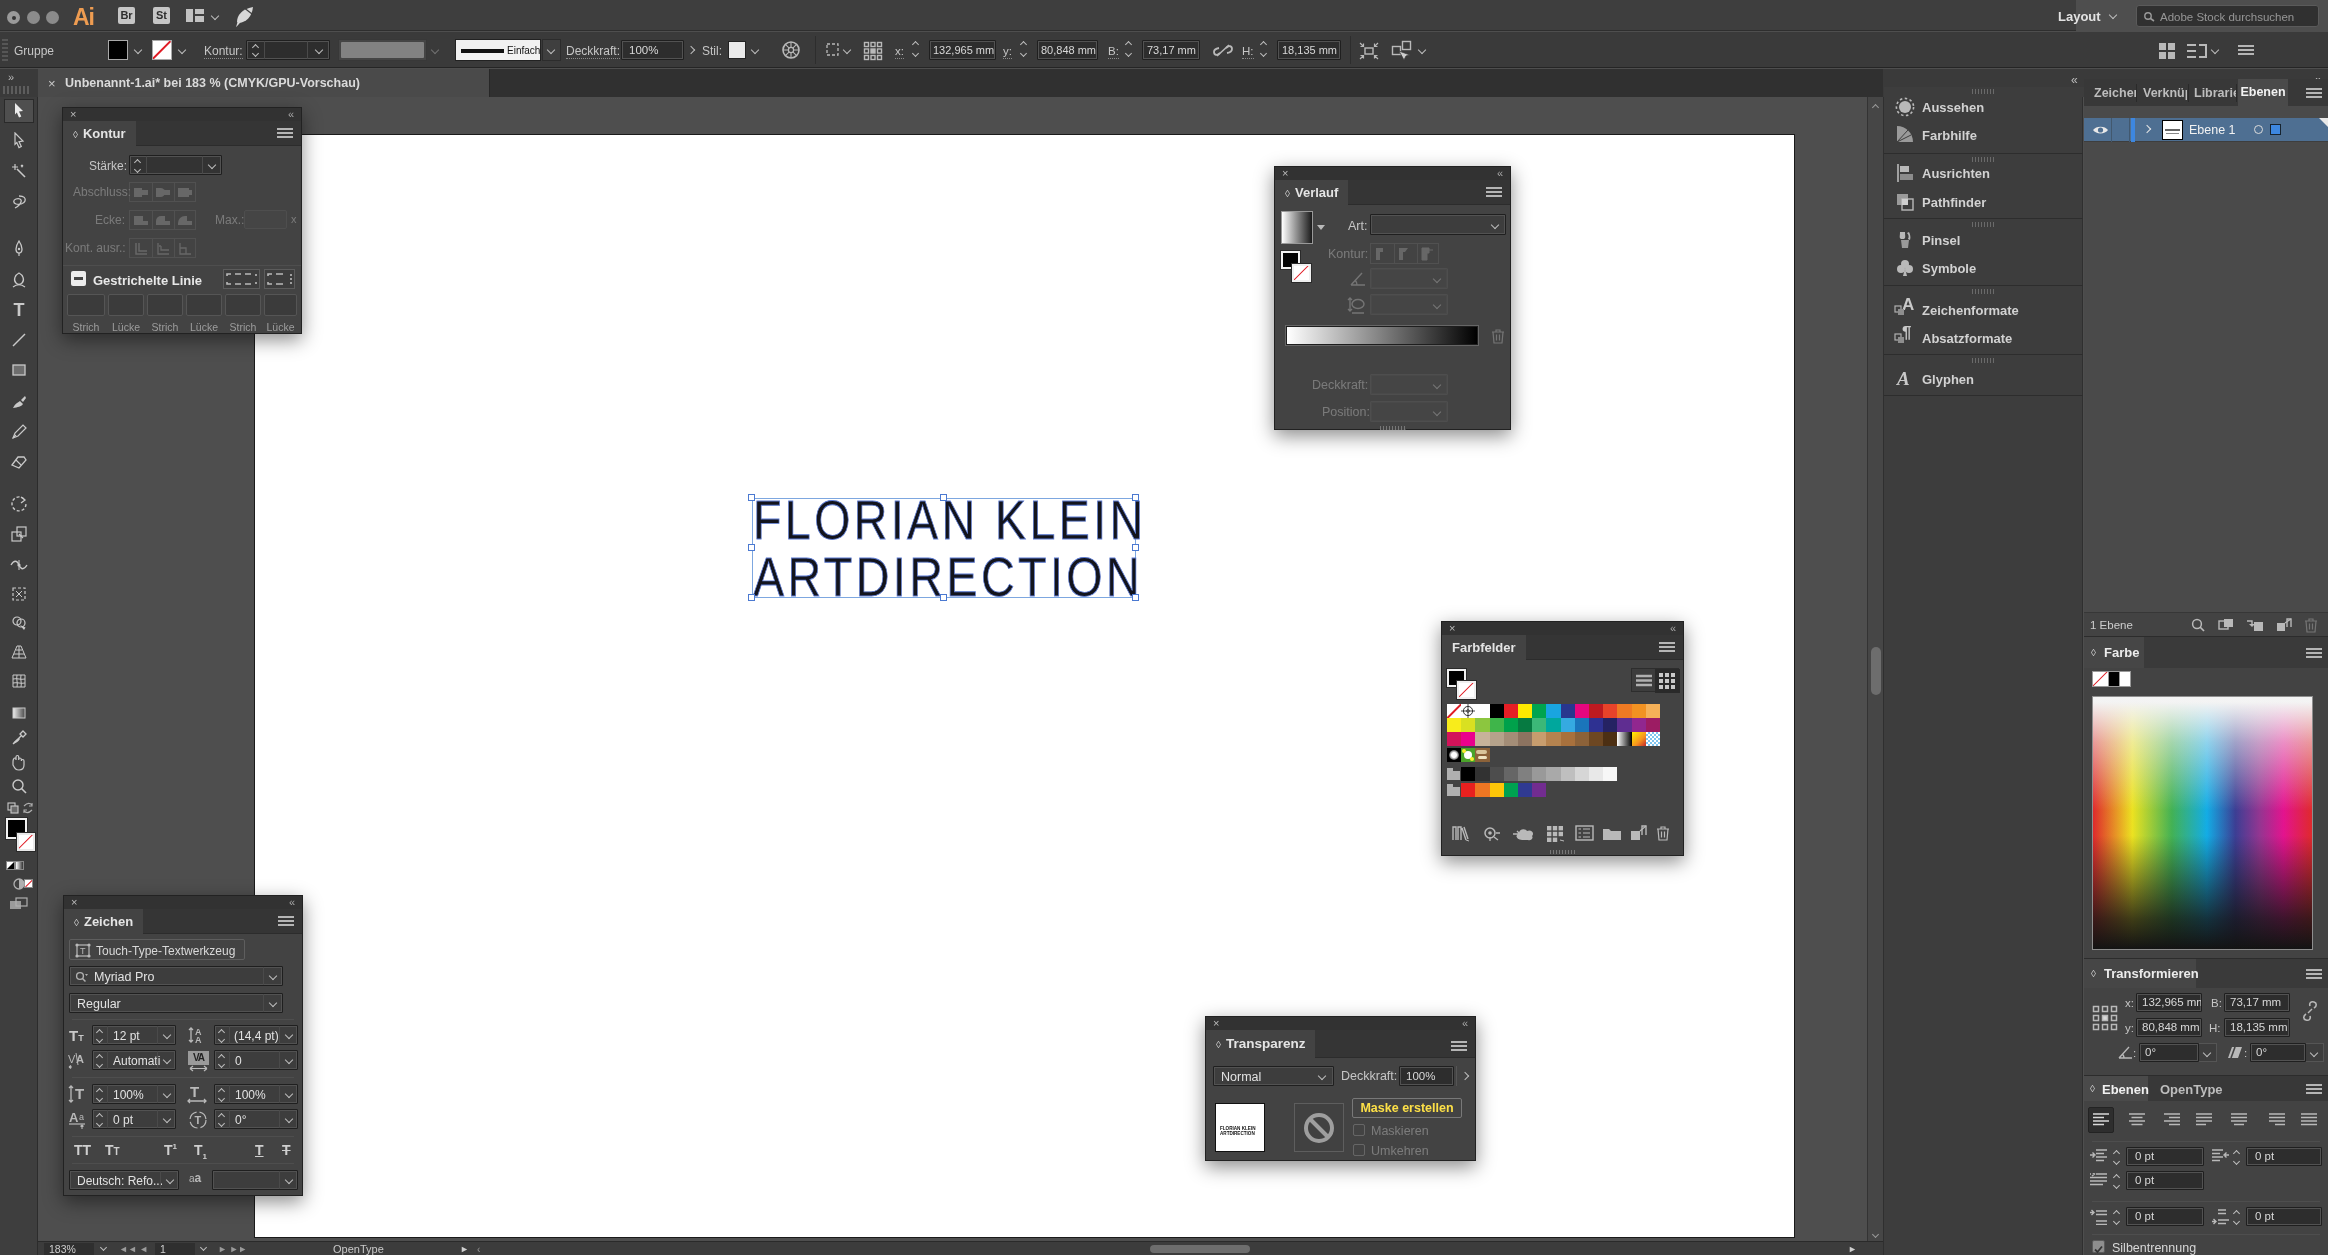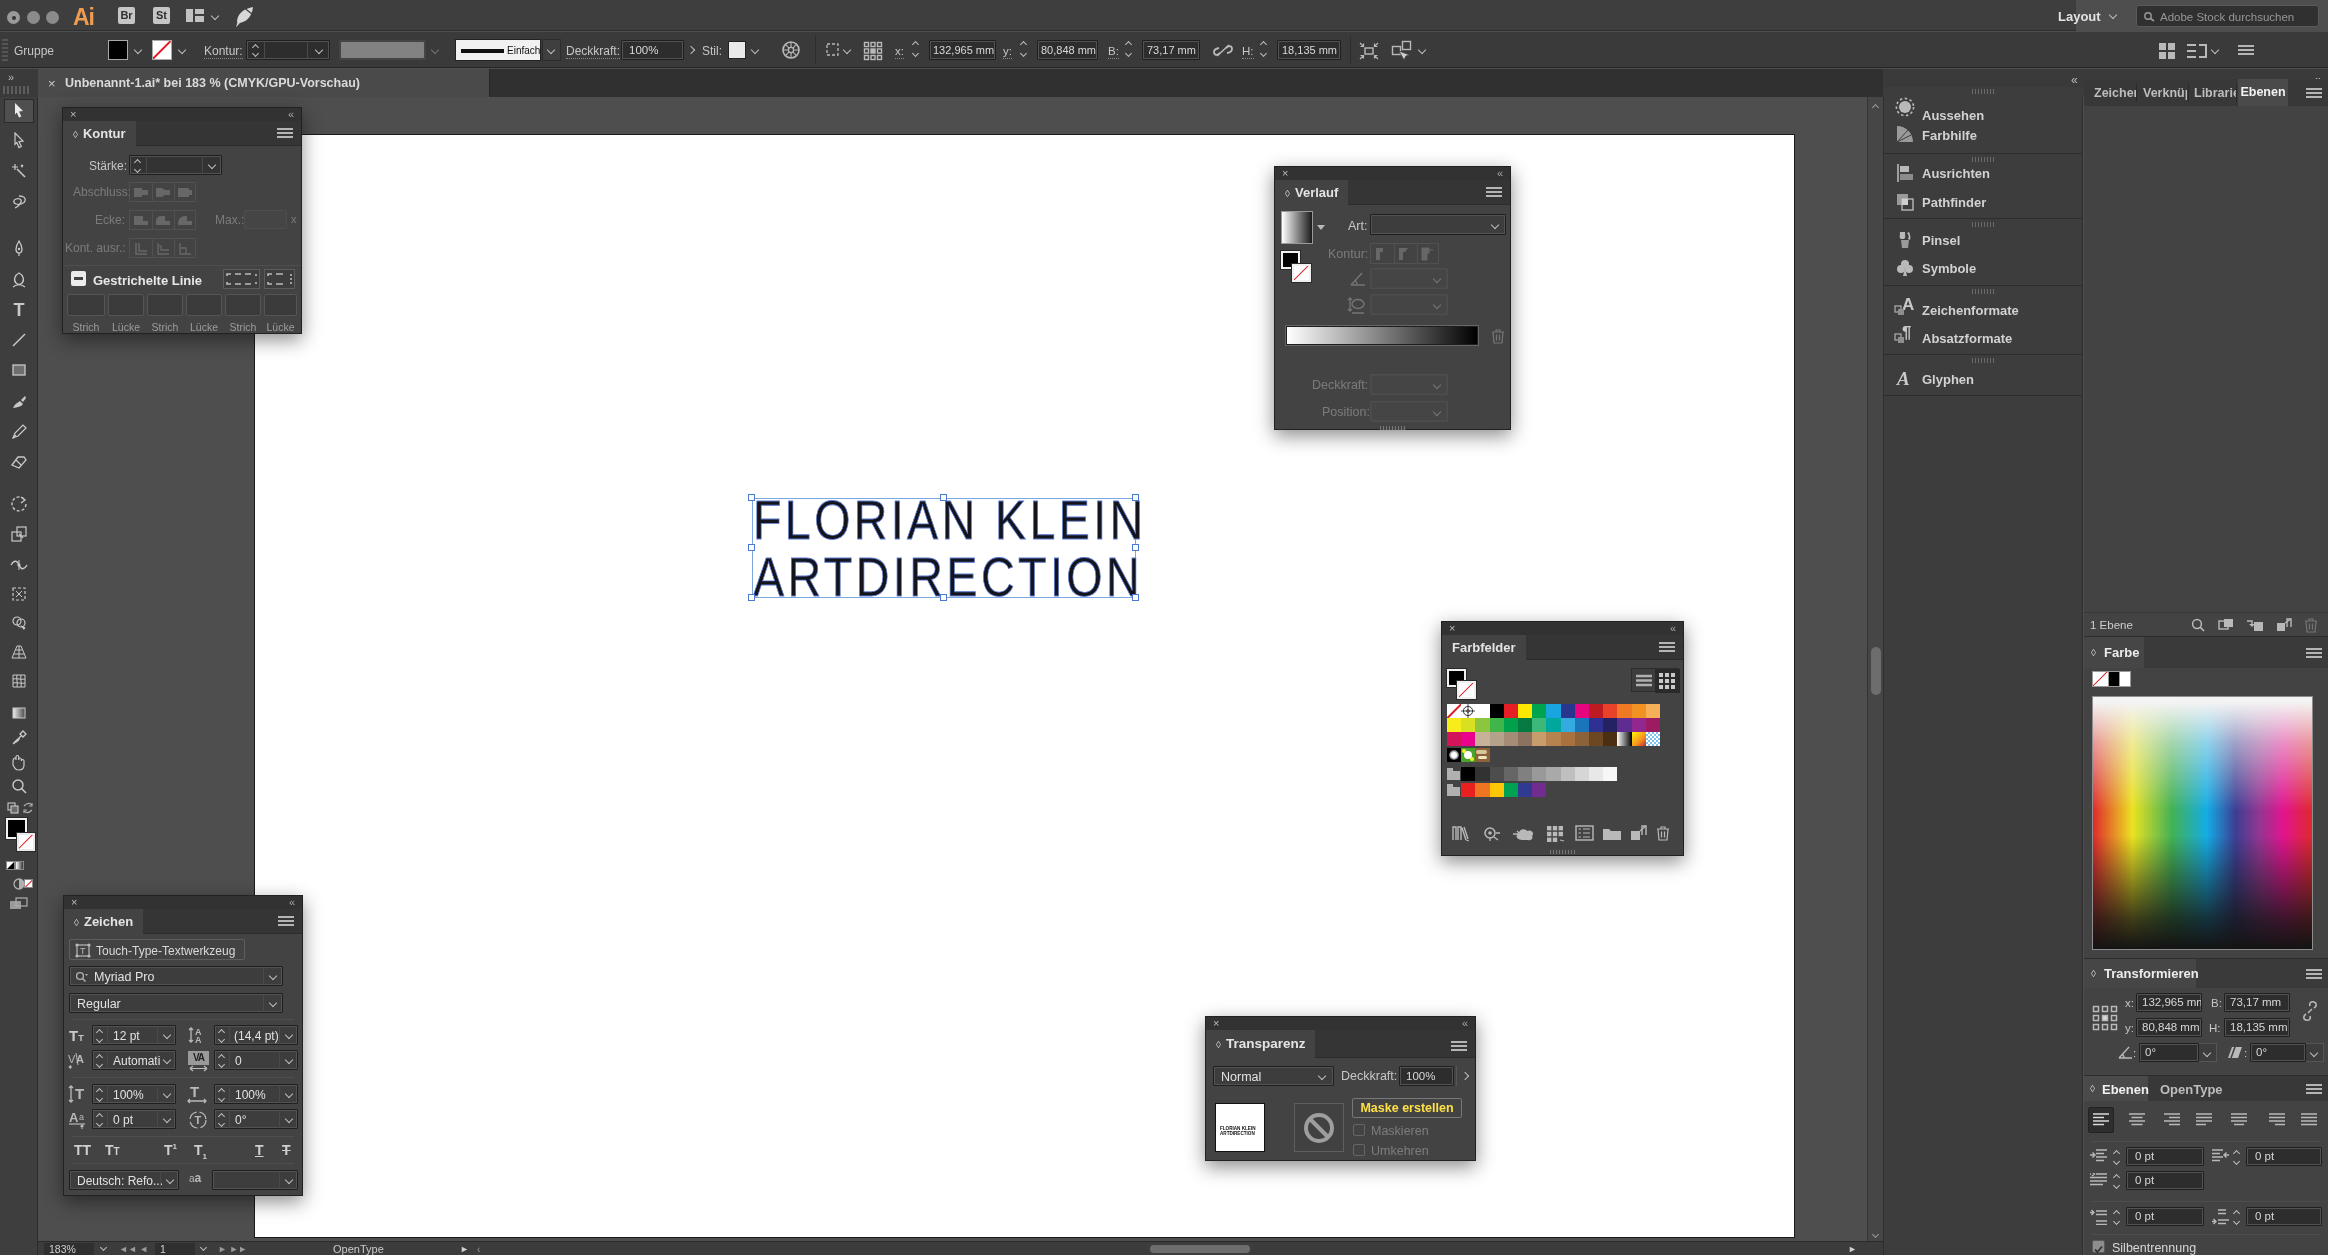--- a/index.html
+++ b/index.html
@@ -329,21 +329,21 @@
 </div>
 
 <div class="abs" id="dock" style="left:1883px;top:97px;width:200px;height:1158px;background:#3d3d3d;border-right:1px solid #2f2f2f;border-left:1px solid #2f2f2f;">
   <div class="abs" style="left:0;top:-10px;width:200px;height:10px;background:#3d3d3d;"></div>
   <div class="abs" style="left:88px;top:-8px;width:24px;height:5px;background:repeating-linear-gradient(90deg,#6a6a6a 0 1px,#3d3d3d 1px 3px);"></div>
 
   <svg class="abs" style="left:11px;top:0px;" width="20" height="20" viewBox="0 0 20 20">
       <circle cx="10" cy="10" r="6" fill="#b9b9b9"></circle>
       <circle cx="10" cy="10" r="8.6" fill="none" stroke="#b9b9b9" stroke-width="1.6" stroke-dasharray="2.5 2.5"></circle>
     </svg>
-  <div class="abs" style="left:38px;top:11px;color:#d2d2d2;font-size:13px;font-weight:bold;">Aussehen</div>
+  <div class="abs" style="left:38px;top:3px;color:#d2d2d2;font-size:13px;font-weight:bold;">Aussehen</div>
   <svg class="abs" style="left:11px;top:27px;" width="20" height="20" viewBox="0 0 20 20">
       <path d="M2 18 V2 C11 2 18 9 18 18 Z" fill="#9a9a9a"></path>
       <path d="M2 18 L13 6 M2 18 L16 11" stroke="#3d3d3d" stroke-width="1"></path>
     </svg>
   <div class="abs" style="left:38px;top:31px;color:#d2d2d2;font-size:13px;font-weight:bold;">Farbhilfe</div>
   <div class="abs" style="left:0;top:56px;width:199px;height:1px;background:#2d2d2d;"></div>
   <div class="abs" style="left:88px;top:60px;width:24px;height:5px;background:repeating-linear-gradient(90deg,#6a6a6a 0 1px,#3d3d3d 1px 3px);"></div>
 
   <svg class="abs" style="left:11px;top:66px;" width="20" height="20" viewBox="0 0 20 20">
       <path d="M3 1 V19" stroke="#b9b9b9" stroke-width="1.6"></path>
@@ -401,20 +401,40 @@
     <div class="abs" style="left:52px;top:5px;width:1px;height:18px;background:#2a2a2a;"></div>
     <div class="abs" style="left:104px;top:5px;width:1px;height:18px;background:#2a2a2a;"></div>
     <div class="abs" style="left:152px;top:5px;width:1px;height:18px;background:#2a2a2a;"></div>
     <div class="abs" style="left:10px;top:7px;width:42px;overflow:hidden;color:#bdbdbd;font-size:12.5px;font-weight:bold;white-space:nowrap;">Zeichen</div>
     <div class="abs" style="left:59px;top:7px;width:44px;overflow:hidden;color:#bdbdbd;font-size:12.5px;font-weight:bold;white-space:nowrap;">Verknüpf</div>
     <div class="abs" style="left:110px;top:7px;width:42px;overflow:hidden;color:#bdbdbd;font-size:12.5px;font-weight:bold;white-space:nowrap;">Libraries</div>
     <div class="abs" style="left:154px;top:0;width:50px;height:27px;background:#4a4a4a;color:#f2f2f2;font-size:12.5px;font-weight:bold;line-height:27px;text-align:center;">Ebenen</div>
     <div class="abs ham" style="right:6px;top:9px;"></div>
   </div>
 
+  <div class="abs" style="left:0;top:27px;width:244px;height:506px;background:#4a4a4a;">
+    <div class="abs" style="left:0;top:12px;width:244px;height:24px;background:#4e6f92;border-bottom:1px solid #3e3e3e;">
+      <svg class="abs" style="left:8px;top:6px;" width="17" height="12" viewBox="0 0 17 12">
+          <path d="M1 6 C4 1.5 13 1.5 16 6 C13 10.5 4 10.5 1 6 Z" fill="#e8e8e8"></path>
+          <circle cx="8.5" cy="6" r="2.6" fill="#4e6f92"></circle>
+        </svg>
+      <div class="abs" style="left:27px;top:0;width:1px;height:24px;background:#42586e;"></div>
+      <div class="abs" style="left:45px;top:0;width:1px;height:24px;background:#42586e;"></div>
+      <div class="abs" style="left:47px;top:0;width:4px;height:24px;background:#3d87e0;"></div>
+      <div class="abs" style="left:60px;top:8px;width:6px;height:6px;border-right:1.8px solid #e6e6e6;border-bottom:1.8px solid #e6e6e6;transform:rotate(-45deg);"></div>
+      <div class="abs" style="left:78px;top:2px;width:21px;height:20px;background:#fff;border:1px solid #000;">
+        <div style="margin:8px 2px 0;height:1.5px;background:#666;"></div>
+        <div style="margin:2px 3px 0;height:1.5px;background:#888;"></div>
+      </div>
+      <div class="abs" style="left:105px;top:5px;color:#f2f2f2;font-size:12.5px;">Ebene 1</div>
+      <div class="abs" style="left:170px;top:7px;width:9px;height:9px;border:1.4px solid #dcdcdc;border-radius:50%;"></div>
+      <div class="abs" style="left:186px;top:6px;width:11px;height:11px;background:#3d87e0;border:1.4px solid #16232f;"></div>
+      <div class="abs" style="right:0;top:0;width:0;height:0;border-left:9px solid transparent;border-top:9px solid #e8e8e8;"></div>
+    </div>
+  </div>
 
   <div class="abs" style="left:0;top:533px;width:244px;height:24px;background:#434343;border-top:1px solid #373737;padding-left:19px;">
     <div class="abs" style="left:6px;top:6px;color:#cdcdcd;font-size:11.5px;">1 Ebene</div>
     <svg class="abs" style="left:106px;top:4px;" width="16" height="16" viewBox="0 0 16 16">
         <circle cx="7" cy="7" r="4.4" fill="none" stroke="#b9b9b9" stroke-width="1.5"></circle>
         <path d="M10 10 L14 14" stroke="#b9b9b9" stroke-width="1.7"></path>
       </svg>
     <svg class="abs" style="left:134px;top:5px;" width="16" height="14" viewBox="0 0 16 14">
         <rect x="1" y="3" width="9" height="8" fill="none" stroke="#b9b9b9" stroke-width="1.4"></rect>
         <rect x="6" y="1" width="9" height="8" fill="#b9b9b9"></rect>

